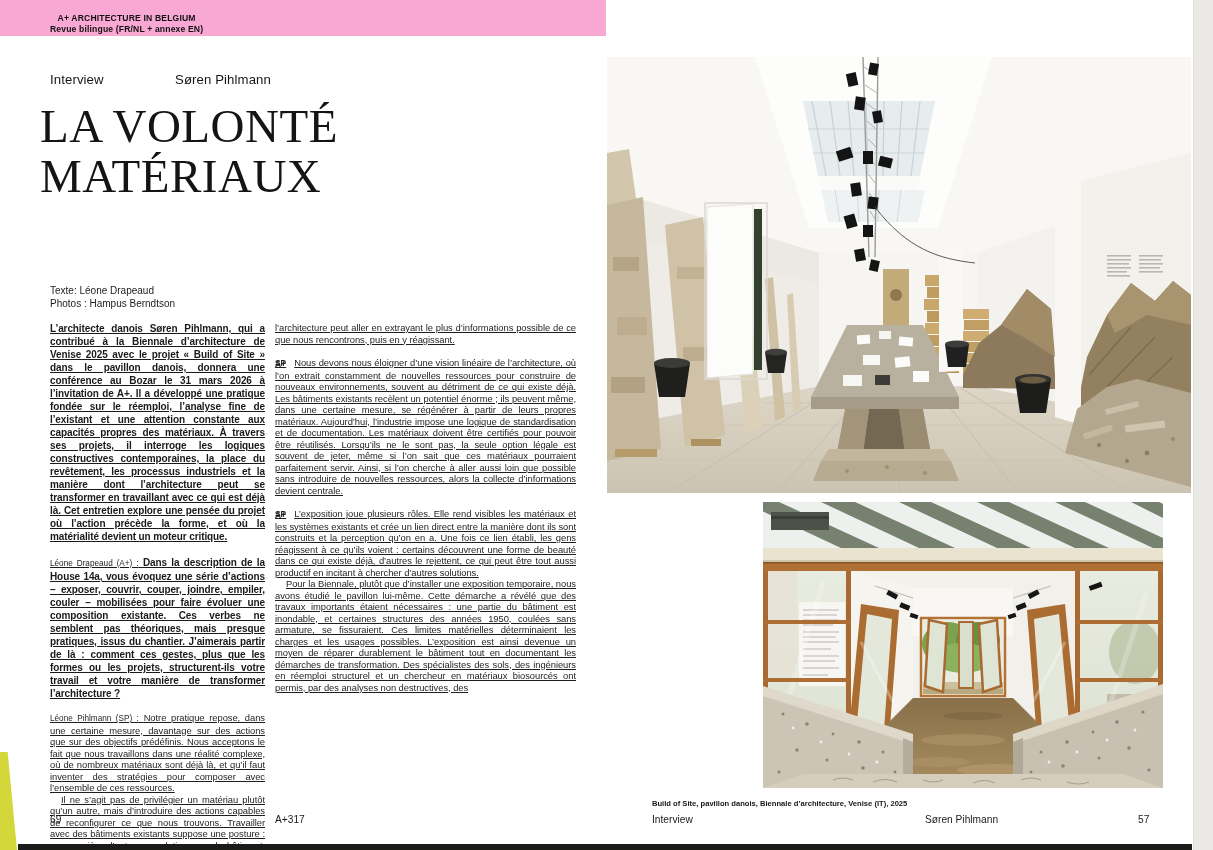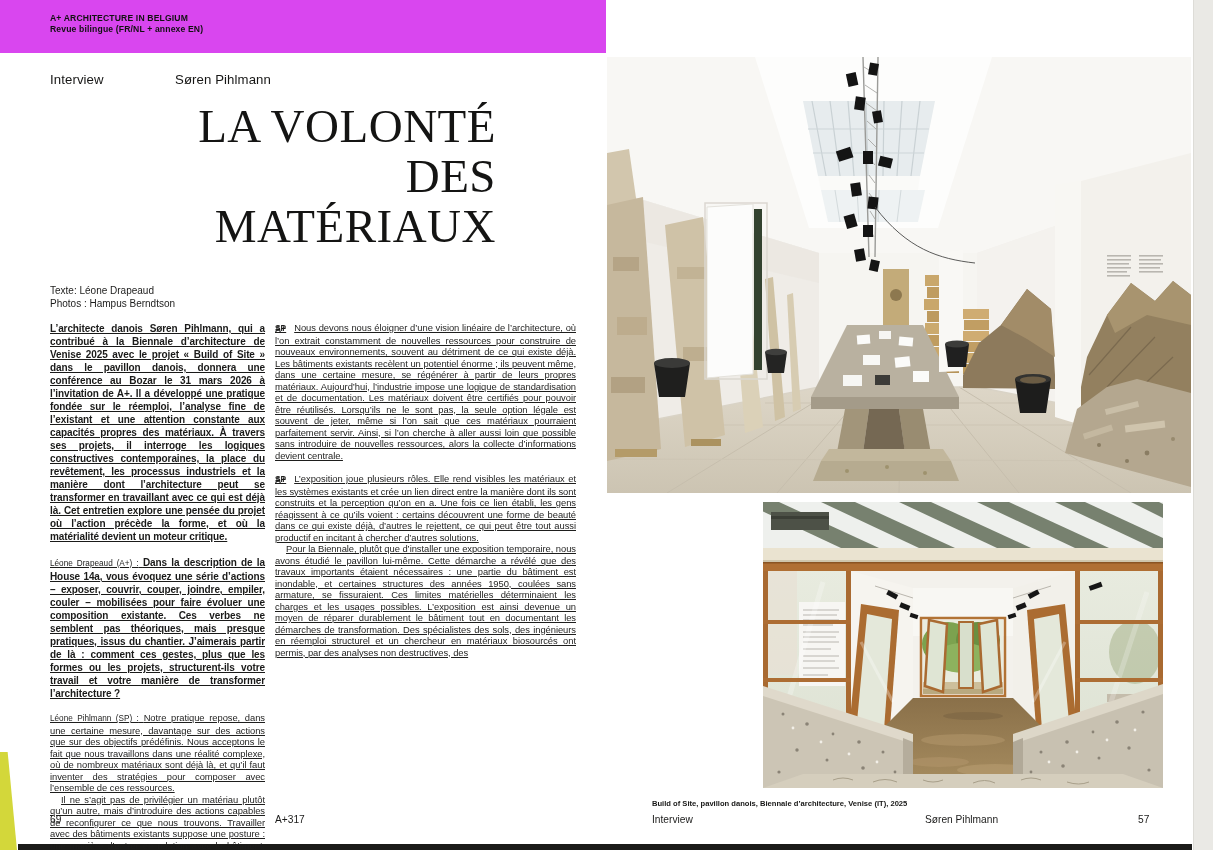--- a/index.html
+++ b/index.html
@@ -1,34 +1,34 @@
 <!DOCTYPE html>
 <html lang="fr"><head>
 <meta charset="utf-8">
 <style>
   html,body{margin:0;padding:0;background:#ffffff;}
   #spread{position:relative;width:1213px;height:850px;background:#ffffff;overflow:hidden;
           font-family:"Liberation Sans","DejaVu Sans",sans-serif;color:#1a1a19;}
   .abs{position:absolute;}
 
   
-  #banner{left:0;top:0;width:606px;height:53px;background:#d946ef;}
+  #banner{left:0;top:0;width:606px;height:36px;background:#f9a8d4;text-align:center;}
   #banner .btxt{position:absolute;left:50px;top:13px;font-size:8.6px;font-weight:700;
                 line-height:10.5px;letter-spacing:.15px;color:#111;}
 
   
   #edge-right{left:1193px;top:0;width:20px;height:850px;background:#eae9e5;border-left:1px solid #dddcd7;}
   #edge-bottom{left:18px;top:844px;width:1174px;height:6px;background:#1b1b19;}
   #cover-sliver{left:0;top:752px;width:17px;height:98px;background:#d3d73a;
                 clip-path:polygon(0 0,45% 0,100% 100%,0 100%);}
 
   
   .hdr{top:72px;font-size:13.2px;letter-spacing:.1px;color:#161615;}
   
-  #title{left:40px;top:101px;width:456px;text-align:right;
+  #title{left:40px;top:101px;width:456px;text-align:left;
          font-family:"Liberation Serif","DejaVu Serif",serif;font-weight:500;
          font-size:47px;line-height:50px;letter-spacing:.5px;color:#141413;}
 
   
   #credits{left:50px;top:284px;font-size:10px;line-height:13px;color:#1c1c1b;}
 
   
   .col{position:absolute;top:322px;text-align:justify;hyphens:auto;-webkit-hyphens:auto;}
   #col1{left:50px;width:215px;}
   #col2{left:275px;width:301px;}
@@ -67,37 +67,37 @@
 
   <div id="edge-right" class="abs"></div>
   <div id="cover-sliver" class="abs"></div>
   <div id="edge-bottom" class="abs"></div>
 
   <div class="abs hdr" style="left:50px;">Interview</div>
   <div class="abs hdr" style="left:175px;">Søren Pihlmann</div>
 
   <div id="title" class="abs">
     <div>LA VOLONTÉ</div>
-    <div>DES</div>
     <div>MATÉRIAUX</div>
   </div>
 
   <div id="credits" class="abs">
     <div>Texte: Léone Drapeaud</div>
     <div>Photos : Hampus Berndtson</div>
   </div>
 
   <div id="col1" class="col">
     <p class="intro mb13">L’architecte danois Søren Pihlmann, qui a contribué à la Biennale d’architecture de Venise 2025 avec le projet « Build of Site » dans le pavillon danois, donnera une conférence au Bozar le 31 mars 2026 à l’invitation de A+. Il a développé une pratique fondée sur le réemploi, l’analyse fine de l’existant et une attention constante aux capacités propres des matériaux. À travers ses projets, il interroge les logiques constructives contemporaines, la place du revêtement, les processus industriels et la manière dont l’architecture peut se transformer en travaillant avec ce qui est déjà là. Cet entretien explore une pensée du projet où l’action précède la forme, et où la matérialité devient un moteur critique.</p>
     <p class="q mb12"><span class="lbl">Léone Drapeaud (A+) :</span> <span>Dans la description de la House 14a, vous évoquez une série d’actions – exposer, couvrir, couper, joindre, empiler, couler – mobilisées pour faire évoluer une composition existante. Ces verbes ne semblent pas théoriques, mais presque pratiques, issus du chantier. J’aimerais partir de là : comment ces gestes, plus que les formes ou les projets, structurent-ils votre travail et votre manière de transformer l’architecture ?</span></p>
     <p class="a"><span class="lbl">Léone Pihlmann (SP) :</span> <span>Notre pratique repose, dans une certaine mesure, davantage sur des actions que sur des objectifs prédéfinis. Nous acceptons le fait que nous travaillons dans une réalité complexe, où de nombreux matériaux sont déjà là, et qu’il faut inventer des stratégies pour composer avec l’ensemble de ces ressources.</span></p>
     <p class="a ind">Il ne s’agit pas de privilégier un matériau plutôt qu’un autre, mais d’introduire des actions capables de reconfigurer ce que nous trouvons. Travailler avec des bâtiments existants suppose une posture : une manière d’entrer en relation avec le bâtiment, qui permet de rester ouvert et malléable. Nous cherchons à voir jusqu’où</p>
   </div>
 
   <div id="col2" class="col">
+    <p class="a mb12">l’architecture peut aller en extrayant le plus d’informations possible de ce que nous rencontrons, puis en y réagissant.</p>
     <div class="qa q"><span class="spk">A+</span></div>
     <p class="a mb12"><span class="spk-in">SP</span><span>Nous devons nous éloigner d’une vision linéaire de l’architecture, où l’on extrait constamment de nouvelles ressources pour construire de nouveaux environnements, souvent au détriment de ce qui existe déjà. Les bâtiments existants recèlent un potentiel énorme ; ils peuvent même, dans une certaine mesure, se régénérer à partir de leurs propres matériaux. Aujourd’hui, l’industrie impose une logique de standardisation et de documentation. Les matériaux doivent être certifiés pour pouvoir être réutilisés. Lorsqu’ils ne le sont pas, la seule option légale est souvent de jeter, même si l’on sait que ces matériaux pourraient parfaitement servir. Ainsi, si l’on cherche à aller aussi loin que possible sans introduire de nouvelles ressources, alors la collecte d’informations devient centrale.</span></p>
     <div class="qa q"><span class="spk">A+</span></div>
     <p class="a"><span class="spk-in">SP</span><span>L’exposition joue plusieurs rôles. Elle rend visibles les matériaux et les systèmes existants et crée un lien direct entre la manière dont ils sont construits et la perception qu’on en a. Une fois ce lien établi, les gens réagissent à ce qu’ils voient : certains découvrent une forme de beauté dans ce qui existe déjà, d’autres le rejettent, ce qui peut être tout aussi productif en incitant à chercher d’autres solutions.</span></p>
     <p class="a ind">Pour la Biennale, plutôt que d’installer une exposition temporaire, nous avons étudié le pavillon lui-même. Cette démarche a révélé que des travaux importants étaient nécessaires : une partie du bâtiment est inondable, et certaines structures des années 1950, coulées sans armature, se fissuraient. Ces limites matérielles déterminaient les charges et les usages possibles. L’exposition est ainsi devenue un moyen de réparer durablement le bâtiment tout en documentant les démarches de transformation. Des spécialistes des sols, des ingénieurs en réemploi structurel et un chercheur en matériaux biosourcés ont permis, par des analyses non destructives, des</p>
   </div>
 
   <div id="photo-top" class="abs">
     <svg width="584" height="436" viewBox="0 0 584 436">
       <defs>

